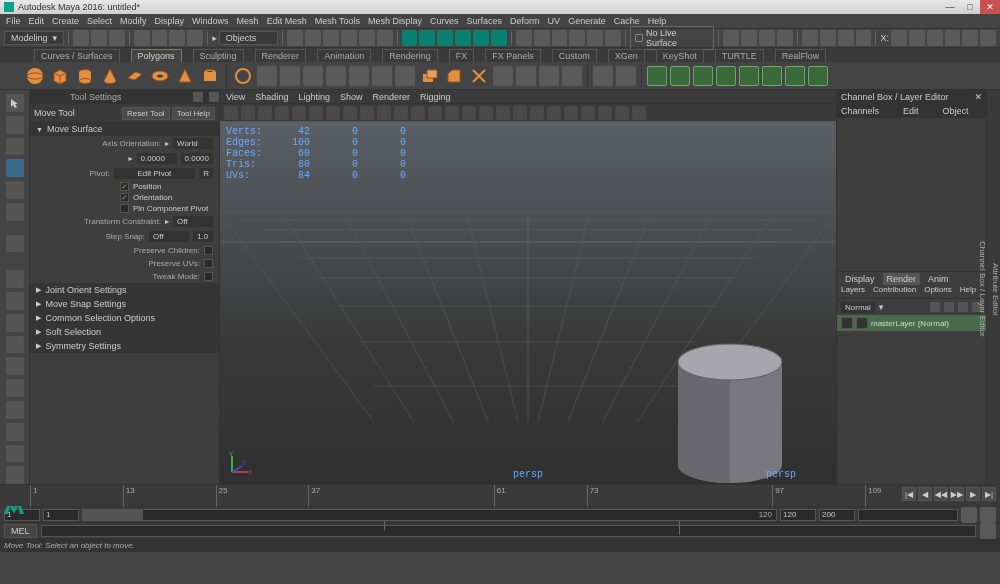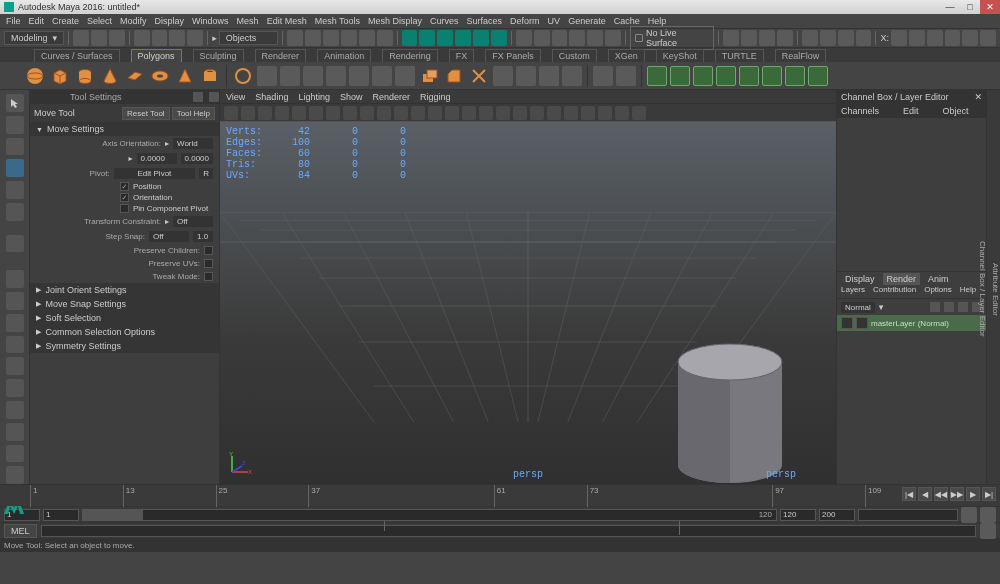--- a/index.html
+++ b/index.html
@@ -108,21 +108,21 @@
 .range { height:16px; background:#3a3a3a; display:flex; align-items:center; padding:0 4px; gap:3px; border-top:1px solid #333; }
 .range input { background:#2a2a2a; border:1px solid #555; color:#ccc; width:36px; height:12px; font-size:8px; padding:0 2px; }
 .range .track { flex:1; height:12px; background:#2a2a2a; border:1px solid #555; position:relative; }
 .range .thumb { position:absolute; left:0; width:60px; height:100%; background:#555; }
 
 
 .cmd { height:16px; background:#3a3a3a; display:flex; align-items:center; padding:0 4px; border-top:1px solid #333; font-size:9px; }
 .cmd .mel { background:#444; padding:1px 6px; border:1px solid #555; }
 
 
-.status { height:14px; background:#333; display:flex; align-items:center; padding:0 4px; font-size:8px; color:#aaa; }
+.status { height:14px; background:#333; display:flex; align-items:center; padding:0 4px; font-size:8px; color:#aaa;font-style:italic; }
 
 .maya-logo { position:absolute; left:2px; bottom:66px; width:24px; height:24px; }
 </style>
 </head>
 <body>
 
 <div class="titlebar">
   <div class="logo"></div>
   <span>Autodesk Maya 2016: untitled*</span>
   <div class="titlebar-btns">
@@ -363,21 +363,21 @@
       <div class="sm-ic"></div>
       <div class="sm-ic"></div>
     </div>
     <div class="tool-title">
       <span>Move Tool</span>
       <div class="btns">
         <button>Reset Tool</button>
         <button>Tool Help</button>
       </div>
     </div>
-    <div class="section-h">Move Settings</div>
+    <div class="section-h">Move Surface</div>
     <div class="setting-row">
       <span class="lbl">Axis Orientation:</span>
       <span style="font-size:8px">▸</span>
       <span class="val">World</span>
     </div>
     <div class="setting-row">
       <span class="lbl"></span>
       <span style="font-size:8px">▸</span>
       <span class="val">0.0000</span>
       <span class="val" style="min-width:30px">0.0000</span>
@@ -416,22 +416,22 @@
     <div class="setting-row">
         <span class="lbl">Preserve UVs:</span>
         <div class="cb"></div>
       </div>
     <div class="setting-row">
         <span class="lbl">Tweak Mode:</span>
         <div class="cb"></div>
       </div>
     <div class="section-h collapsed">Joint Orient Settings</div>
     <div class="section-h collapsed">Move Snap Settings</div>
+    <div class="section-h collapsed">Common Selection Options</div>
     <div class="section-h collapsed">Soft Selection</div>
-    <div class="section-h collapsed">Common Selection Options</div>
     <div class="section-h collapsed">Symmetry Settings</div>
   </div>
 
   <div class="vp-col">
     <div class="vp-menubar" id="vp-menubar">
         <span>View</span>
         <span>Shading</span>
         <span>Lighting</span>
         <span>Show</span>
         <span>Renderer</span>

